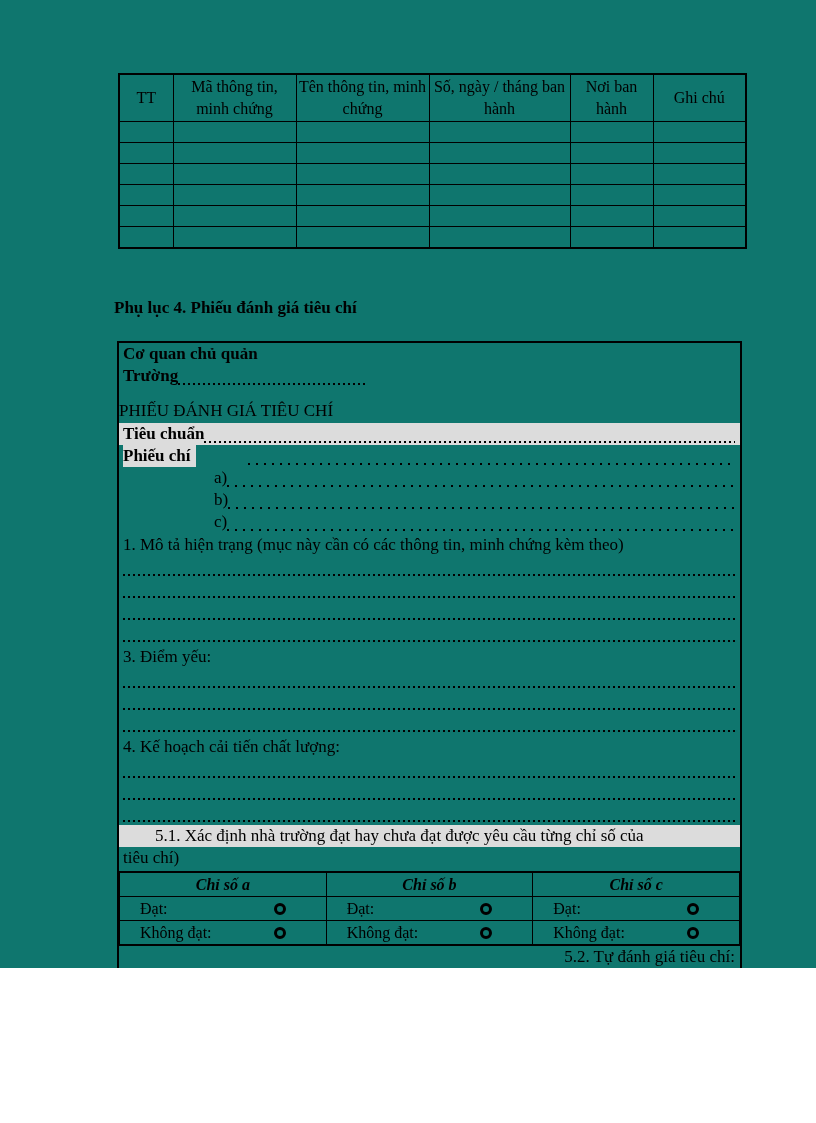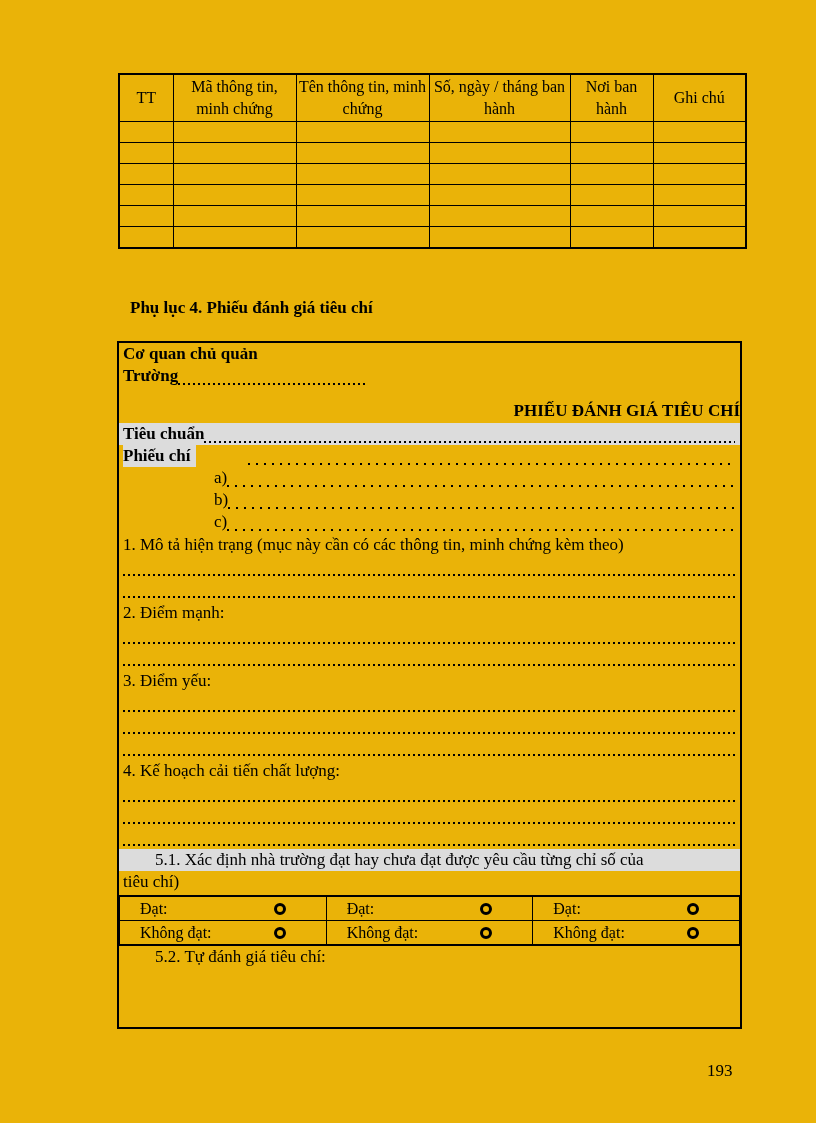--- a/index.html
+++ b/index.html
@@ -1,52 +1,52 @@
 <!DOCTYPE html>
 <html><head>
 <meta charset="utf-8">
 <style>
   html,body{margin:0;padding:0;background:#fff;}
   .page{
     position:relative;
-    width:816px;height:1123px;
-    background:#eab308;color:#000;
+    width:816px;height:968px;
+    background:#0f766e;color:#000;
     font-family:"Liberation Serif","DejaVu Serif",serif;
     font-size:17px;
     overflow:hidden;
   }
   
   .ev-table{
     position:absolute;left:118px;top:73px;width:627px;
     border-collapse:collapse;table-layout:fixed;
     font-size:16px;
   }
   .ev-table th,.ev-table td{
     border:1px solid #000;
     font-weight:normal;text-align:center;vertical-align:middle;
     padding:0 2px;line-height:1.35;
   }
   .ev-table{border:2px solid #000;}
   .ev-table th{height:46px;}
   .ev-table td{height:20px;}
   
   .appendix{
-    position:absolute;left:130px;top:298px;
+    position:absolute;left:114px;top:298px;
     font-weight:bold;font-size:17px;
   }
   
   .form-box{
     position:absolute;left:117px;top:341px;width:625px;height:688px;
     border:2px solid #000;box-sizing:border-box;
   }
   .fline{padding-left:4px;padding-right:5px;height:22px;line-height:22px;white-space:nowrap;}
   .flex{display:flex;align-items:center;}
   .bold{font-weight:bold;}
   .spacer12{height:12px;}
-  .form-title{height:24px;line-height:24px;text-align:right;font-weight:bold;font-size:17px;}
+  .form-title{height:24px;line-height:24px;text-align:left;font-weight:normal;font-size:17px;}
   .shaded{background:#dcdcdc;}
   .shade-word{background:#dcdcdc;padding:0 5px 0 0;}
   
   .leader{
     flex:1;height:20px;margin-bottom:2px;
     background-image:repeating-linear-gradient(to right,#000 0 2px,transparent 2px 5px);
     background-position:0 bottom;background-size:100% 2px;background-repeat:no-repeat;
   }
   .leader.sparse{
     background-image:repeating-linear-gradient(to right,#000 0 2px,transparent 2px 8px);
@@ -65,21 +65,21 @@
     border-top:2px solid #000;border-bottom:2px solid #000;
     font-size:16px;margin-top:2px;
   }
   .ind-table th,.ind-table td{border:1px solid #000;height:21px;vertical-align:middle;}
   .ind-table th{font-weight:bold;font-style:italic;text-align:center;}
   .ind-cell{position:relative;padding-left:20px;text-align:left;}
   .radio-ring{
     position:absolute;right:40px;top:50%;transform:translateY(-50%);
     width:6px;height:6px;border:3px solid #000;border-radius:50%;
   }
-  .final-line{height:22px;line-height:22px;}
+  .final-line{height:22px;line-height:22px;text-align:right;}
   
   .page-num{position:absolute;left:707px;top:1061px;font-size:17px;}
 </style>
 </head>
 <body>
 
 <div class="page">
 
   <table class="ev-table">
     <colgroup>
@@ -186,41 +186,45 @@
     </div>
     <div class="fline flex indent95">
       <span>c)</span>
       <span class="leader sparse"></span>
     </div>
 
     <div class="fline" style="height:24px;line-height:24px;">1. Mô tả hiện trạng (mục này cần có các thông tin, minh chứng kèm theo)</div>
     <div class="dotline"></div>
     <div class="dotline"></div>
 
-    <div class="fline" style="height:24px;line-height:24px;">2. Điểm mạnh:</div>
     <div class="dotline"></div>
     <div class="dotline"></div>
 
     <div class="fline" style="height:24px;line-height:24px;">3. Điểm yếu:</div>
     <div class="dotline"></div>
     <div class="dotline"></div>
     <div class="dotline"></div>
 
     <div class="fline" style="height:24px;line-height:24px;">4. Kế hoạch cải tiến chất lượng:</div>
     <div class="dotline"></div>
     <div class="dotline"></div>
     <div class="dotline"></div>
 
     <div class="shaded">
       <div class="fline indent48">5.1. Xác định nhà trường đạt hay chưa đạt được yêu cầu từng chỉ số của</div>
     </div>
     <div class="fline">tiêu chí)</div>
 
     <table class="ind-table">
       <tbody>
+          <tr>
+        <th>Chỉ số a</th>
+        <th>Chỉ số b</th>
+        <th>Chỉ số c</th>
+      </tr>
       <tr>
         <td class="ind-cell">
           <span>Đạt:</span>
           <span class="radio-ring"></span>
         </td>
         <td class="ind-cell">
           <span>Đạt:</span>
           <span class="radio-ring"></span>
         </td>
         <td class="ind-cell">

